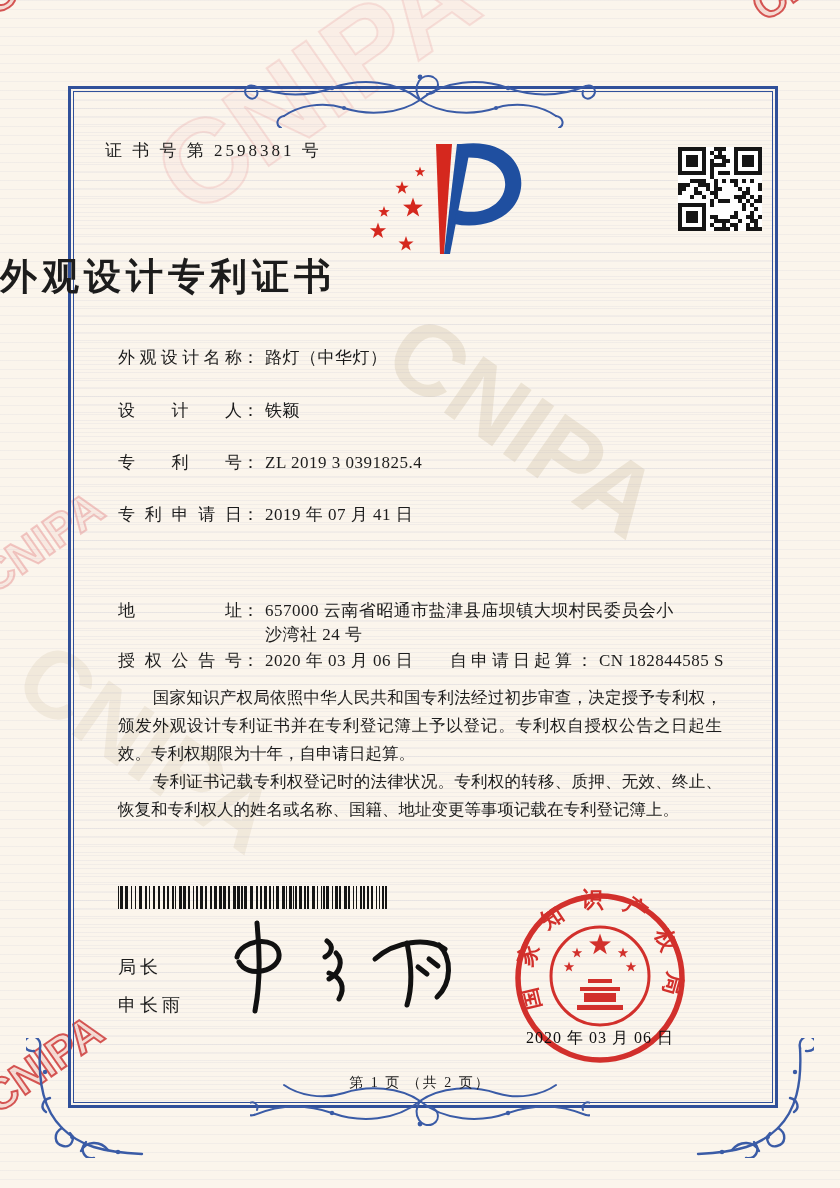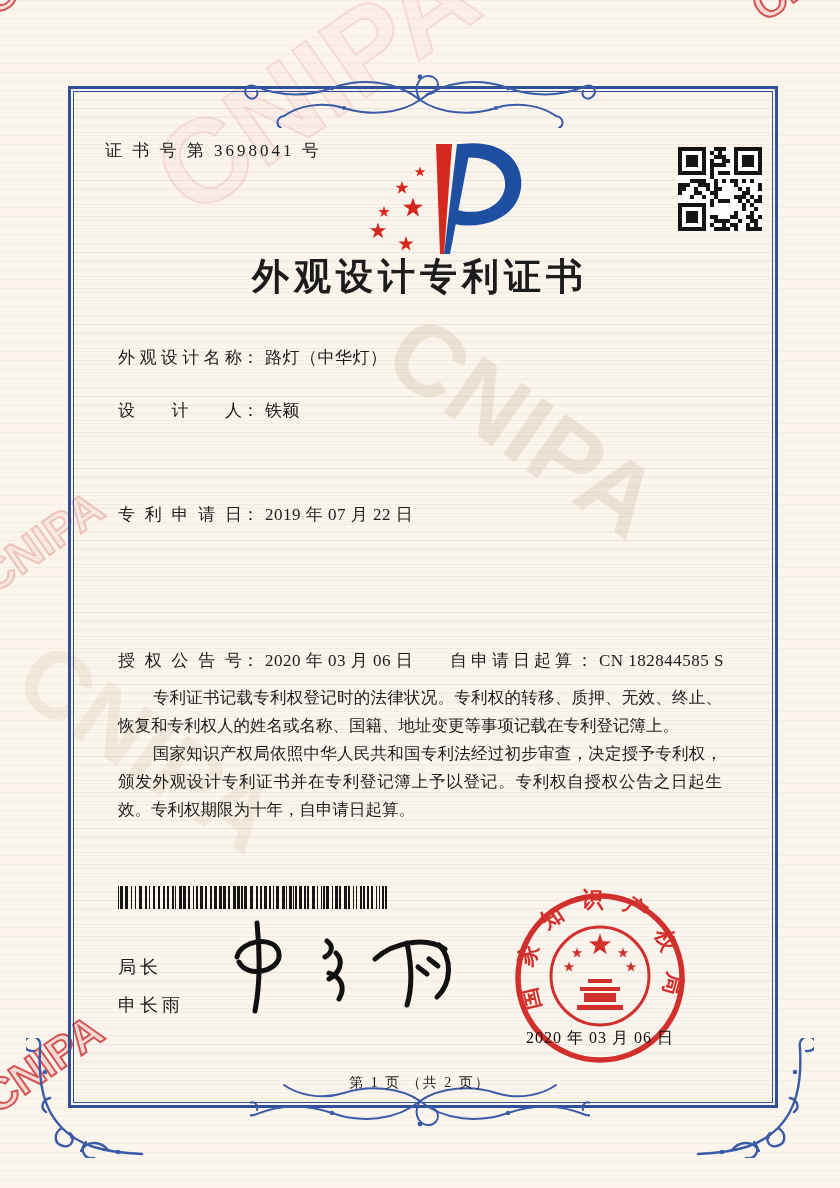--- a/index.html
+++ b/index.html
@@ -31,21 +31,21 @@
   .orn-top{left:240px;top:70px;}
   .orn-bottom{left:250px;top:1072px;transform:scaleY(-1);}
   .orn-bl{left:26px;top:1038px;transform:scaleX(-1);}
   .orn-br{left:694px;top:1038px;}
   
   .content{position:absolute;inset:0;z-index:4;}
   .cert-no{position:absolute;left:105px;top:139px;font-size:17px;letter-spacing:3px;}
   .logo{position:absolute;left:340px;top:134px;}
   .qr{position:absolute;left:678px;top:147px;width:84px;height:84px;background:#fff;}
   .qr span{position:absolute;background:#151515;}
-  .title{position:absolute;left:0;right:0;top:252px;text-align:center;
+  .title{position:absolute;left:0;right:0;top:252px;text-align:left;
          font-size:37px;font-weight:700;letter-spacing:5px;}
   .row{position:absolute;left:118px;width:604px;font-size:17px;line-height:24px;}
   .flabel{display:inline-block;width:124px;text-align:justify;text-align-last:justify;vertical-align:top;}
   .fvalue{display:inline-block;vertical-align:top;margin-left:6px;letter-spacing:0.5px;}
   .fvalue-addr{width:416px;}
   .grant-no-group{position:absolute;left:332px;top:0;white-space:nowrap;}
   .glabel{letter-spacing:4px;}
   .paras{position:absolute;left:118px;top:684px;width:604px;font-size:16.5px;line-height:28px;text-align:justify;}
   .paras p{margin:0;text-indent:2.1em;}
   .barcode{position:absolute;left:118px;top:886px;width:274px;height:23px;}
@@ -144,21 +144,21 @@
     </g>
     <g fill="#3a5ba6">
       <circle cx="28" cy="114" r="2.2"></circle>
         <circle cx="101" cy="34" r="2.2"></circle>
         <circle cx="74" cy="99" r="2"></circle>
     </g>
   </svg>
 
   <div class="content">
 
-    <div class="cert-no">证 书 号 第 3698041 号</div>
+    <div class="cert-no">证 书 号 第 2598381 号</div>
 
     <svg class="logo" width="200" height="126" viewBox="0 0 200 126">
       <g fill="#d5281e">
         <use href="#star5" transform="translate(80,38) scale(0.55)"></use>
         <use href="#star5" transform="translate(62,54) scale(0.7)"></use>
         <use href="#star5" transform="translate(73,74) scale(1.05)"></use>
         <use href="#star5" transform="translate(44,78) scale(0.6)"></use>
         <use href="#star5" transform="translate(38,97) scale(0.85)"></use>
         <use href="#star5" transform="translate(66,110) scale(0.8)"></use>
         <polygon points="96,10 112,10 104,120 100,120"></polygon>
@@ -380,33 +380,39 @@
       </div>
 
     <div class="title">外观设计专利证书</div>
 
     <div class="row" style="top:399px">
       <span class="flabel">设计人</span><span>：</span><span class="fvalue">铁颖</span>
     </div>
     <div class="row" style="top:346px">
       <span class="flabel">外观设计名称</span><span>：</span><span class="fvalue">路灯（中华灯）</span>
     </div>
+    <div class="row" style="top:451px">
+      <span class="flabel">专利号</span><span>：</span><span class="fvalue">ZL 2019 3 0391825.4</span>
+    </div>
     <div class="row" style="top:503px">
-      <span class="flabel">专利申请日</span><span>：</span><span class="fvalue">2019 年 07 月 22 日</span>
+      <span class="flabel">专利申请日</span><span>：</span><span class="fvalue">2019 年 07 月 41 日</span>
+    </div>
+    <div class="row" style="top:599px">
+      <span class="flabel">地址</span><span>：</span><span class="fvalue fvalue-addr">657000 云南省昭通市盐津县庙坝镇大坝村民委员会小沙湾社 24 号</span>
     </div>
     <div class="row" style="top:649px">
       <span class="flabel">授权公告号</span><span>：</span><span class="fvalue">2020 年 03 月 06 日</span>
       <span class="grant-no-group">
         <span class="glabel">自申请日起算</span><span>：</span><span class="fvalue">CN 182844585 S</span>
       </span>
     </div>
 
     <div class="paras">
+      <p>国家知识产权局依照中华人民共和国专利法经过初步审查，决定授予专利权，颁发外观设计专利证书并在专利登记簿上予以登记。专利权自授权公告之日起生效。专利权期限为十年，自申请日起算。</p>
       <p>专利证书记载专利权登记时的法律状况。专利权的转移、质押、无效、终止、恢复和专利权人的姓名或名称、国籍、地址变更等事项记载在专利登记簿上。</p>
-      <p>国家知识产权局依照中华人民共和国专利法经过初步审查，决定授予专利权，颁发外观设计专利证书并在专利登记簿上予以登记。专利权自授权公告之日起生效。专利权期限为十年，自申请日起算。</p>
     </div>
 
     <div class="barcode">
         <span style="left:0px;width:1px"></span>
         <span style="left:2px;width:3px"></span>
         <span style="left:7px;width:3px"></span>
         <span style="left:13px;width:1px"></span>
         <span style="left:17px;width:1px"></span>
         <span style="left:21px;width:3px"></span>
         <span style="left:27px;width:2px"></span>

